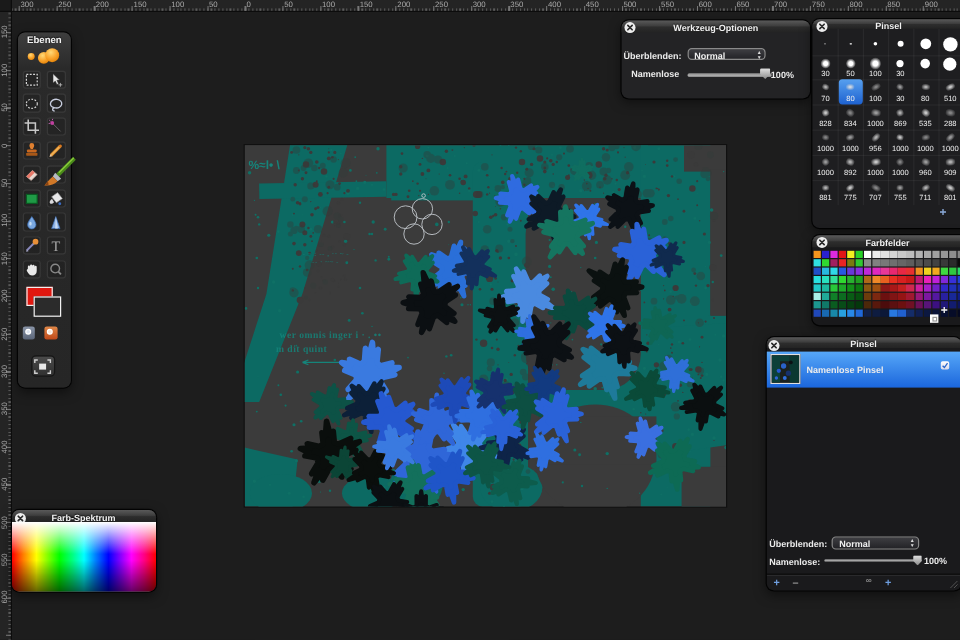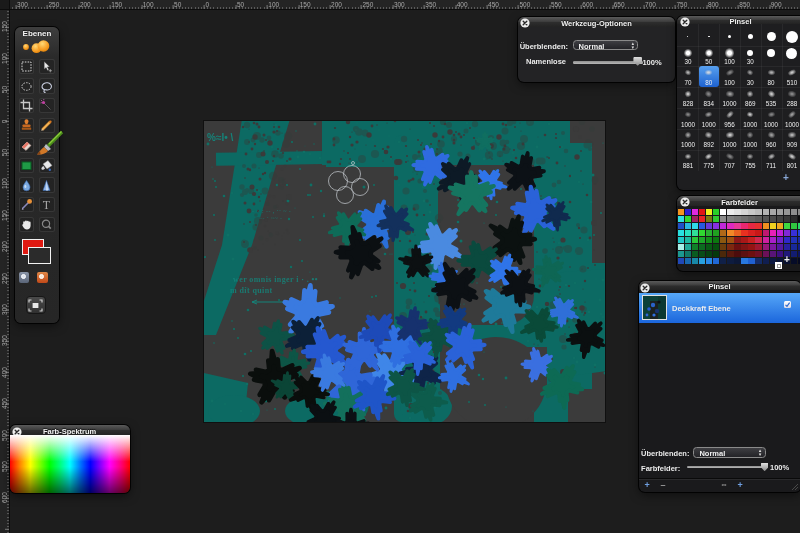--- a/index.html
+++ b/index.html
@@ -1398,33 +1398,33 @@
           <rect x="15" y="0" width="8" height="23" fill="#0b3831"></rect>
           <rect x="7" y="0" width="8" height="5" fill="#0c4039"></rect>
           <circle cx="10" cy="9" r="2.2" fill="#2a62c8"></circle>
           <circle cx="6" cy="13" r="1.8" fill="#2558d0"></circle>
           <circle cx="14" cy="15" r="2.2" fill="#16316e"></circle>
           <circle cx="11" cy="19" r="1.6" fill="#2f6fe0"></circle>
           <circle cx="16" cy="6" r="1.6" fill="#0c1014"></circle>
           <circle cx="4" cy="19" r="1.4" fill="#2f66d8"></circle>
         </svg>
       </div>
-      <div class="lab" style="left:33px;top:10.5px;font-size:7.5px;">Deckkraft Ebene</div>
+      <div class="lab" style="left:33px;top:10.5px;font-size:7.5px;">Namenlose Pinsel</div>
       <div class="abs" style="left:144.7px;top:7.8px;width:7px;height:7px;background:linear-gradient(#fff,#d8d8e8);border-radius:1.5px;">
         <svg width="7" height="7" viewBox="0 0 7 7">
           <path d="M1.5,3.8 L3,5.3 L5.6,1.6" stroke="#2a66cc" stroke-width="1.1" fill="none"></path>
         </svg>
       </div>
     </div>
     <div class="lab" style="left:2.6px;top:167.4px;">Überblenden:</div>
     <div class="drop" style="left:54.9px;top:165.9px;width:72.3px;height:10.7px;">
       <span class="dt">Normal</span>
       <span class="ar">▲<br>▼</span>
     </div>
-    <div class="lab" style="left:2.6px;top:182.3px;">Farbfelder:</div>
+    <div class="lab" style="left:2.6px;top:182.3px;">Namenlose:</div>
     <div class="track" style="left:48.9px;top:184.5px;width:80.9px;"></div>
     <div class="knob" style="left:122.4px;top:181.3px;width:7.5px;height:8.5px;"></div>
     <div class="lab" style="left:131.5px;top:182px;">100%</div>
     <div class="abs" style="left:0;top:196.6px;width:100%;height:1px;background:#0a0a0a;"></div>
     <div class="abs" style="left:0;top:197.6px;width:100%;height:1px;background:rgba(255,255,255,0.07);"></div>
     <div class="abs" style="left:6px;top:199px;color:#6f9fe0;font-size:9px;font-weight:bold;">+</div>
     <div class="abs" style="left:22px;top:199px;color:#999;font-size:9px;font-weight:bold;">–</div>
     <div class="abs" style="left:83px;top:200px;color:#888;font-size:7px;font-weight:bold;">∞</div>
     <div class="abs" style="left:99px;top:199px;color:#6f9fe0;font-size:9px;font-weight:bold;">+</div>
     <svg class="abs" style="left:152px;top:203px" width="8" height="7" viewBox="0 0 8 7">

